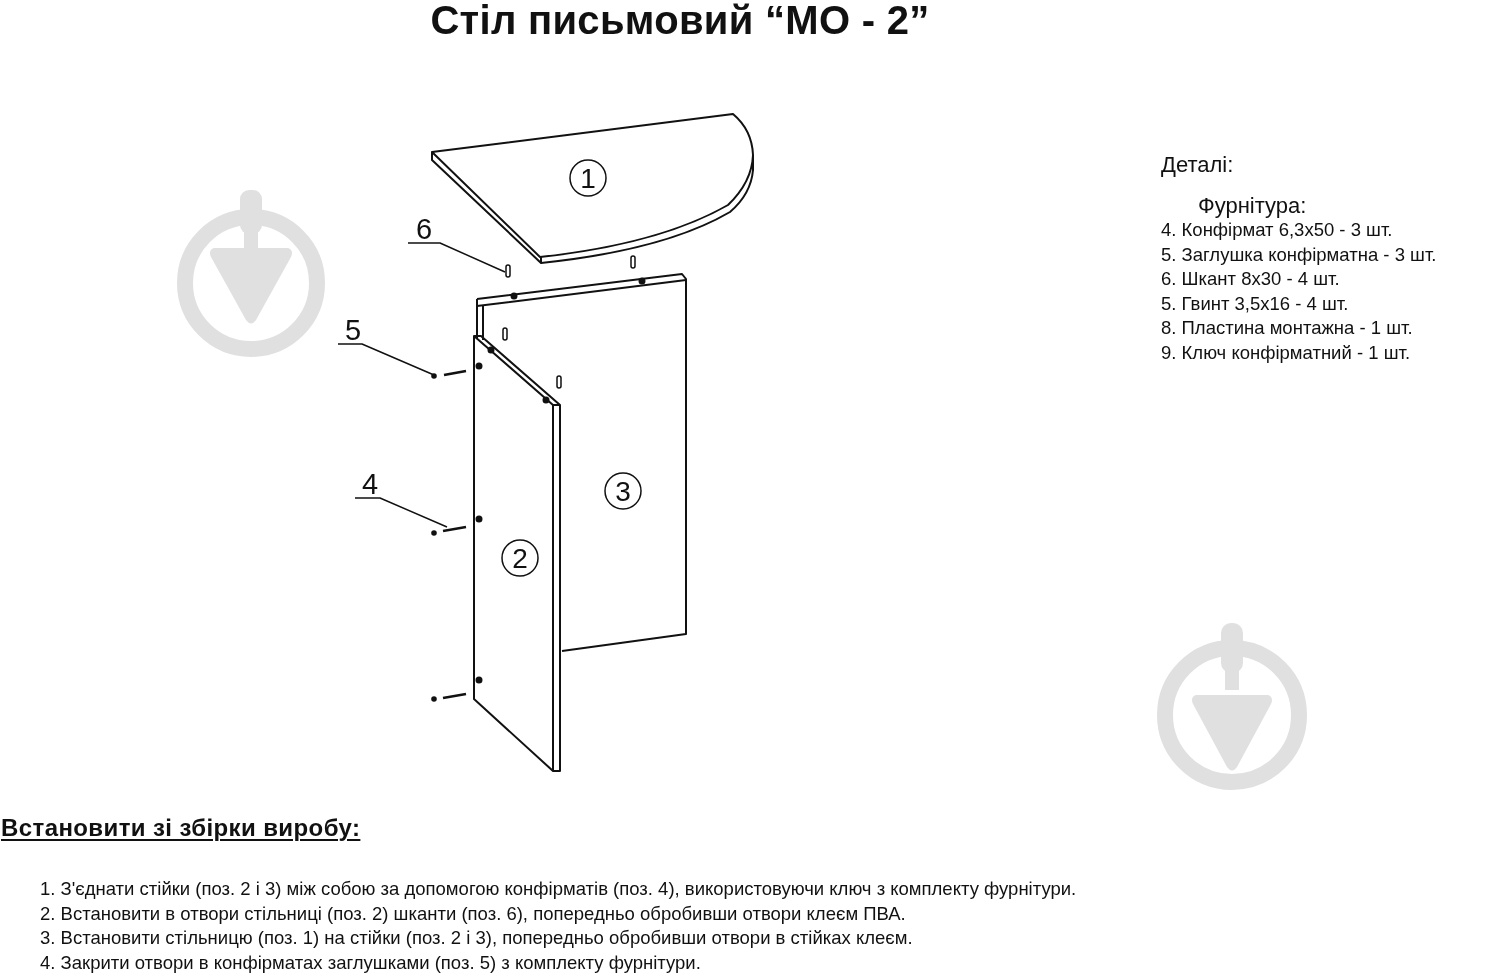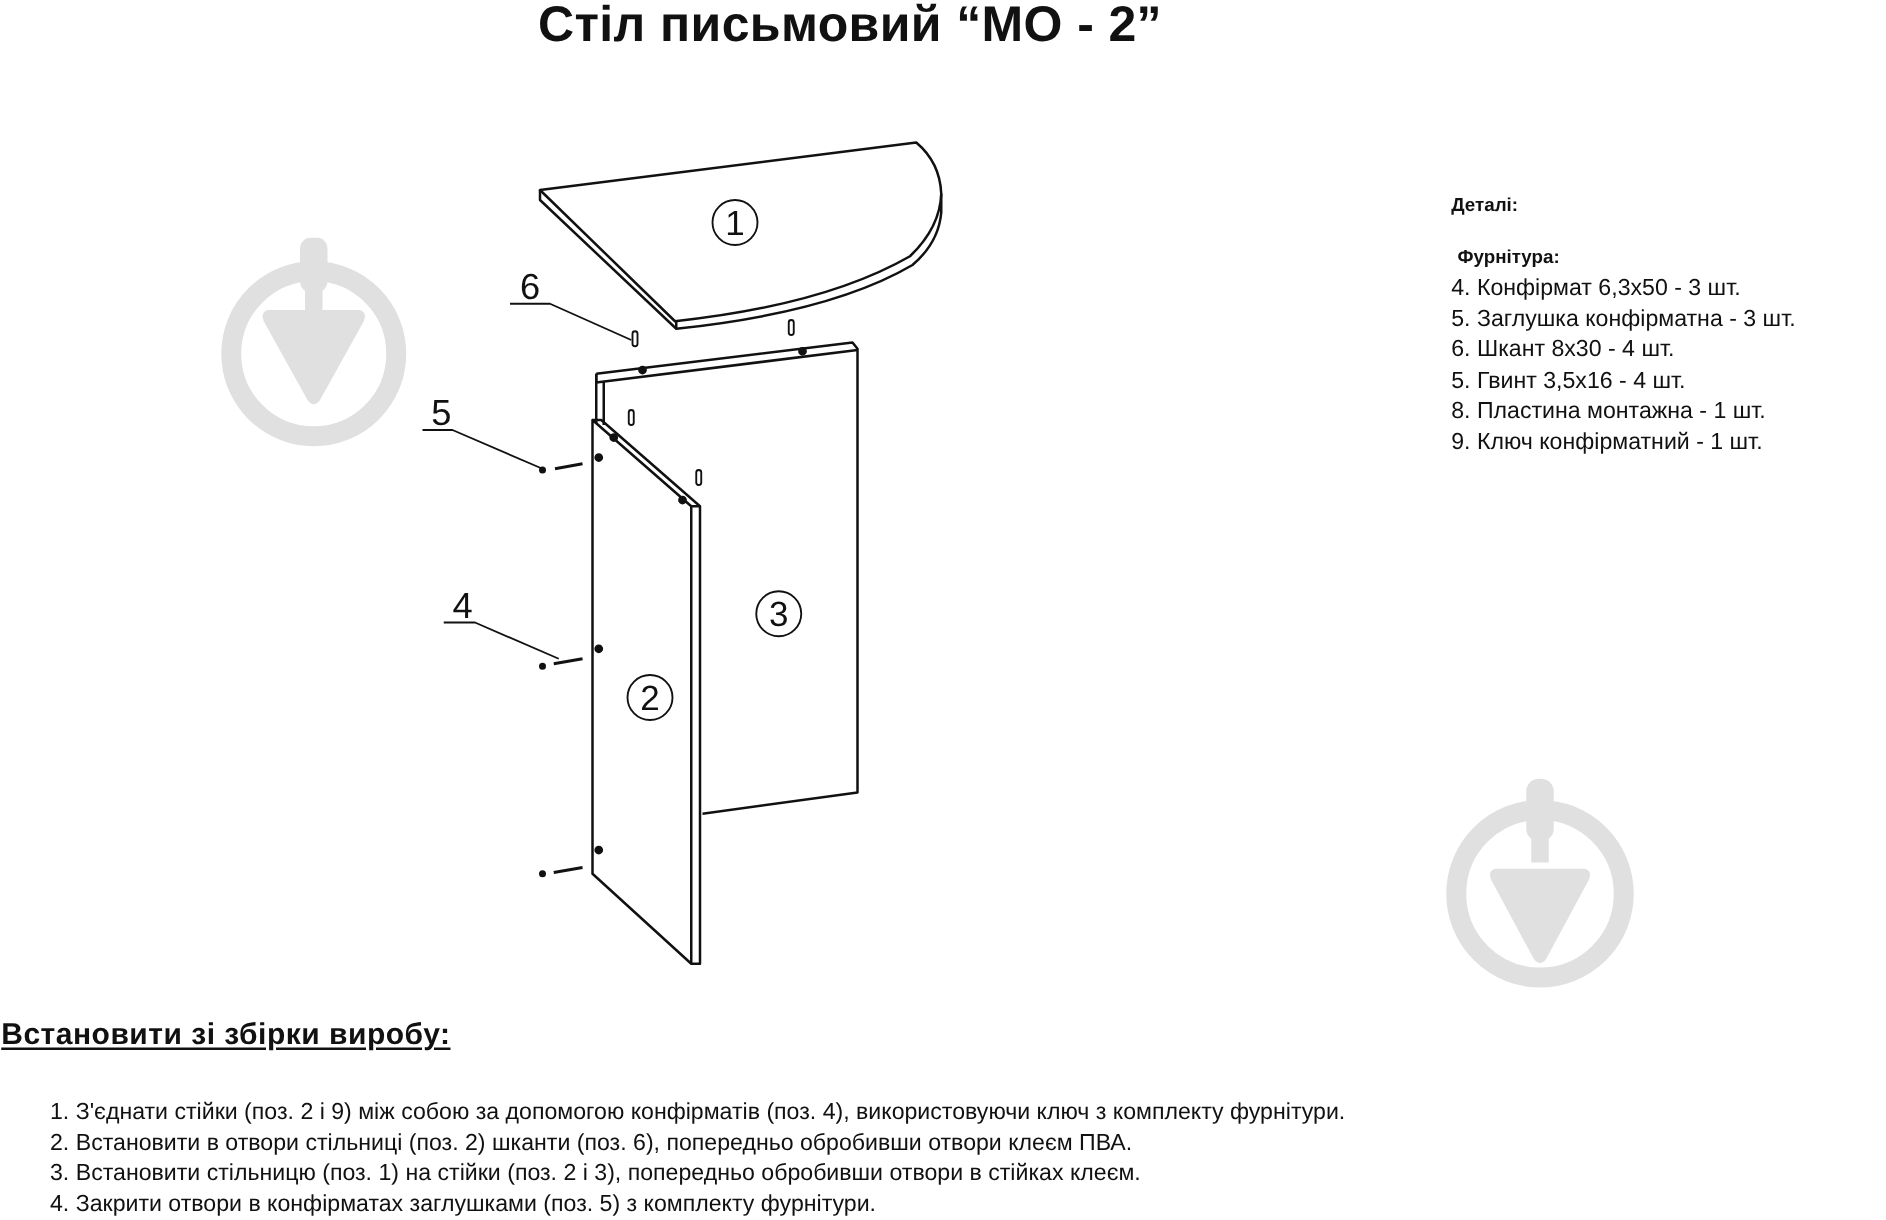--- a/index.html
+++ b/index.html
@@ -12,24 +12,24 @@
       font-size: 40px; font-weight: bold; letter-spacing: 0.3px; margin: 0;
     }
     .watermark { position: absolute; }
     .drawing { position: absolute; left: 0; top: 0; }
     .spec { position: absolute; left: 1161px; top: 116px; width: 348px; }
     .spec-heading {
       font-size: 24px; font-weight: bold; text-decoration: underline;
       text-decoration-thickness: 2px; text-underline-offset: 3px; margin: 0; white-space: nowrap;
     }
     .spec-sub {
-      font-size: 15px; font-weight: bold; margin: 0; line-height: 24px;
+      font-size: 22px; font-weight: normal; margin: 0; line-height: 24px;
     }
     .spec-sub.details { margin-top: 37px; }
-    .spec-sub.hardware { margin-top: 17px; padding-left: 5px; }
+    .spec-sub.hardware { margin-top: 17px; padding-left: 5px; margin-left: 32px; }
     .spec-list { list-style: none; padding: 0; margin: 0; }
     .spec-list li { font-size: 18.5px; line-height: 24.6px; white-space: nowrap; }
     .instr-heading {
       position: absolute; left: 1px; top: 814px; margin: 0;
       font-size: 24px; font-weight: 900; letter-spacing: 0.4px;
       text-decoration: underline; text-decoration-thickness: 2px; text-underline-offset: 3px;
       white-space: nowrap;
     }
     .instr-list {
       position: absolute; left: 40px; top: 877px; list-style: none; padding: 0; margin: 0;
@@ -131,17 +131,17 @@
     <li>5. Заглушка конфірматна - 3 шт.</li>
     <li>6. Шкант 8х30 - 4 шт.</li>
     <li>5. Гвинт 3,5х16 - 4 шт.</li>
     <li>8. Пластина монтажна - 1 шт.</li>
     <li>9. Ключ конфірматний - 1 шт.</li>
   </ul>
 </section>
 
 <h2 class="instr-heading">Встановити зі збірки виробу:</h2>
 <ol class="instr-list">
-  <li>1. З'єднати стійки (поз. 2 і 9) між собою за допомогою конфірматів (поз. 4), використовуючи ключ з комплекту фурнітури.</li>
+  <li>1. З'єднати стійки (поз. 2 і 3) між собою за допомогою конфірматів (поз. 4), використовуючи ключ з комплекту фурнітури.</li>
   <li>2. Встановити в отвори стільниці (поз. 2) шканти (поз. 6), попередньо обробивши отвори клеєм ПВА.</li>
   <li>3. Встановити стільницю (поз. 1) на стійки (поз. 2 і 3), попередньо обробивши отвори в стійках клеєм.</li>
   <li>4. Закрити отвори в конфірматах заглушками (поз. 5) з комплекту фурнітури.</li>
 </ol>
 
 </body></html>

